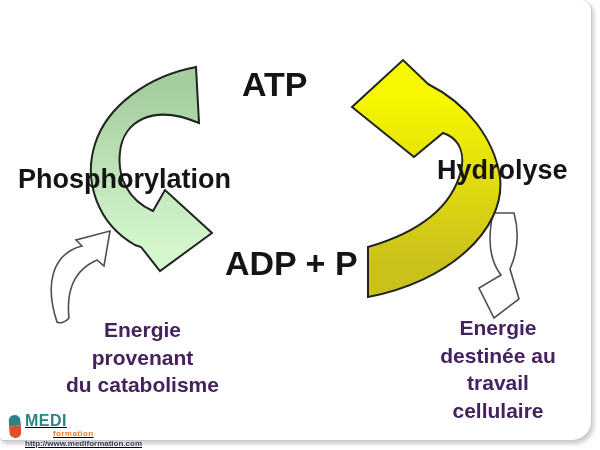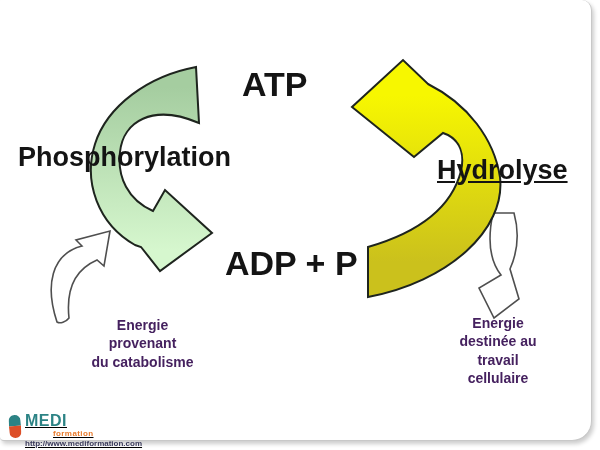--- a/index.html
+++ b/index.html
@@ -19,24 +19,24 @@
   .title{
     position:absolute;left:12px;top:5px;margin:0;
     font-size:17px;font-weight:700;letter-spacing:0.3px;
     color:var(--accent-purple);
   }
   .diagram{position:absolute;left:0;top:0;width:600px;height:450px;}
   .diagram svg{position:absolute;left:0;top:0;pointer-events:none;}
   .lbl{position:absolute;color:#141414;font-weight:700;white-space:nowrap;}
   .lbl-atp{left:242px;top:65px;font-size:34px;}
   .lbl-adp{left:197px;top:244px;font-size:34px;margin-left:28px;}
-  .lbl-phos{left:18px;top:142px;font-size:27px;}
-  .lbl-hydro{left:437px;top:155px;font-size:27px;text-decoration:underline;}
+  .lbl-phos{left:18px;top:164px;font-size:27px;}
+  .lbl-hydro{left:437px;top:155px;font-size:27px;}
   .note{
-    position:absolute;color:var(--accent-purple);font-size:14px;font-weight:600;
+    position:absolute;color:var(--accent-purple);font-size:21px;font-weight:600;
     text-align:center;line-height:1.32;white-space:pre-line;
   }
   .note-left{left:55px;top:316px;width:175px;}
   .note-right{left:428px;top:314px;width:140px;}
   .logo{position:absolute;left:9px;top:413px;display:flex;align-items:flex-start;cursor:pointer;}
   .pill{position:relative;width:12px;height:23px;margin-top:2px;border-radius:6px;overflow:hidden;
     transform:rotate(-4deg);box-shadow:0 0 0 1px rgba(0,0,0,0.08) inset;}
   .pill-top{position:absolute;left:0;top:0;width:100%;height:48%;background:var(--brand-teal);}
   .pill-bottom{position:absolute;left:0;bottom:0;width:100%;height:52%;background:#dd4f28;}
   .logo-text{margin-left:4px;line-height:1;text-decoration:underline;}

